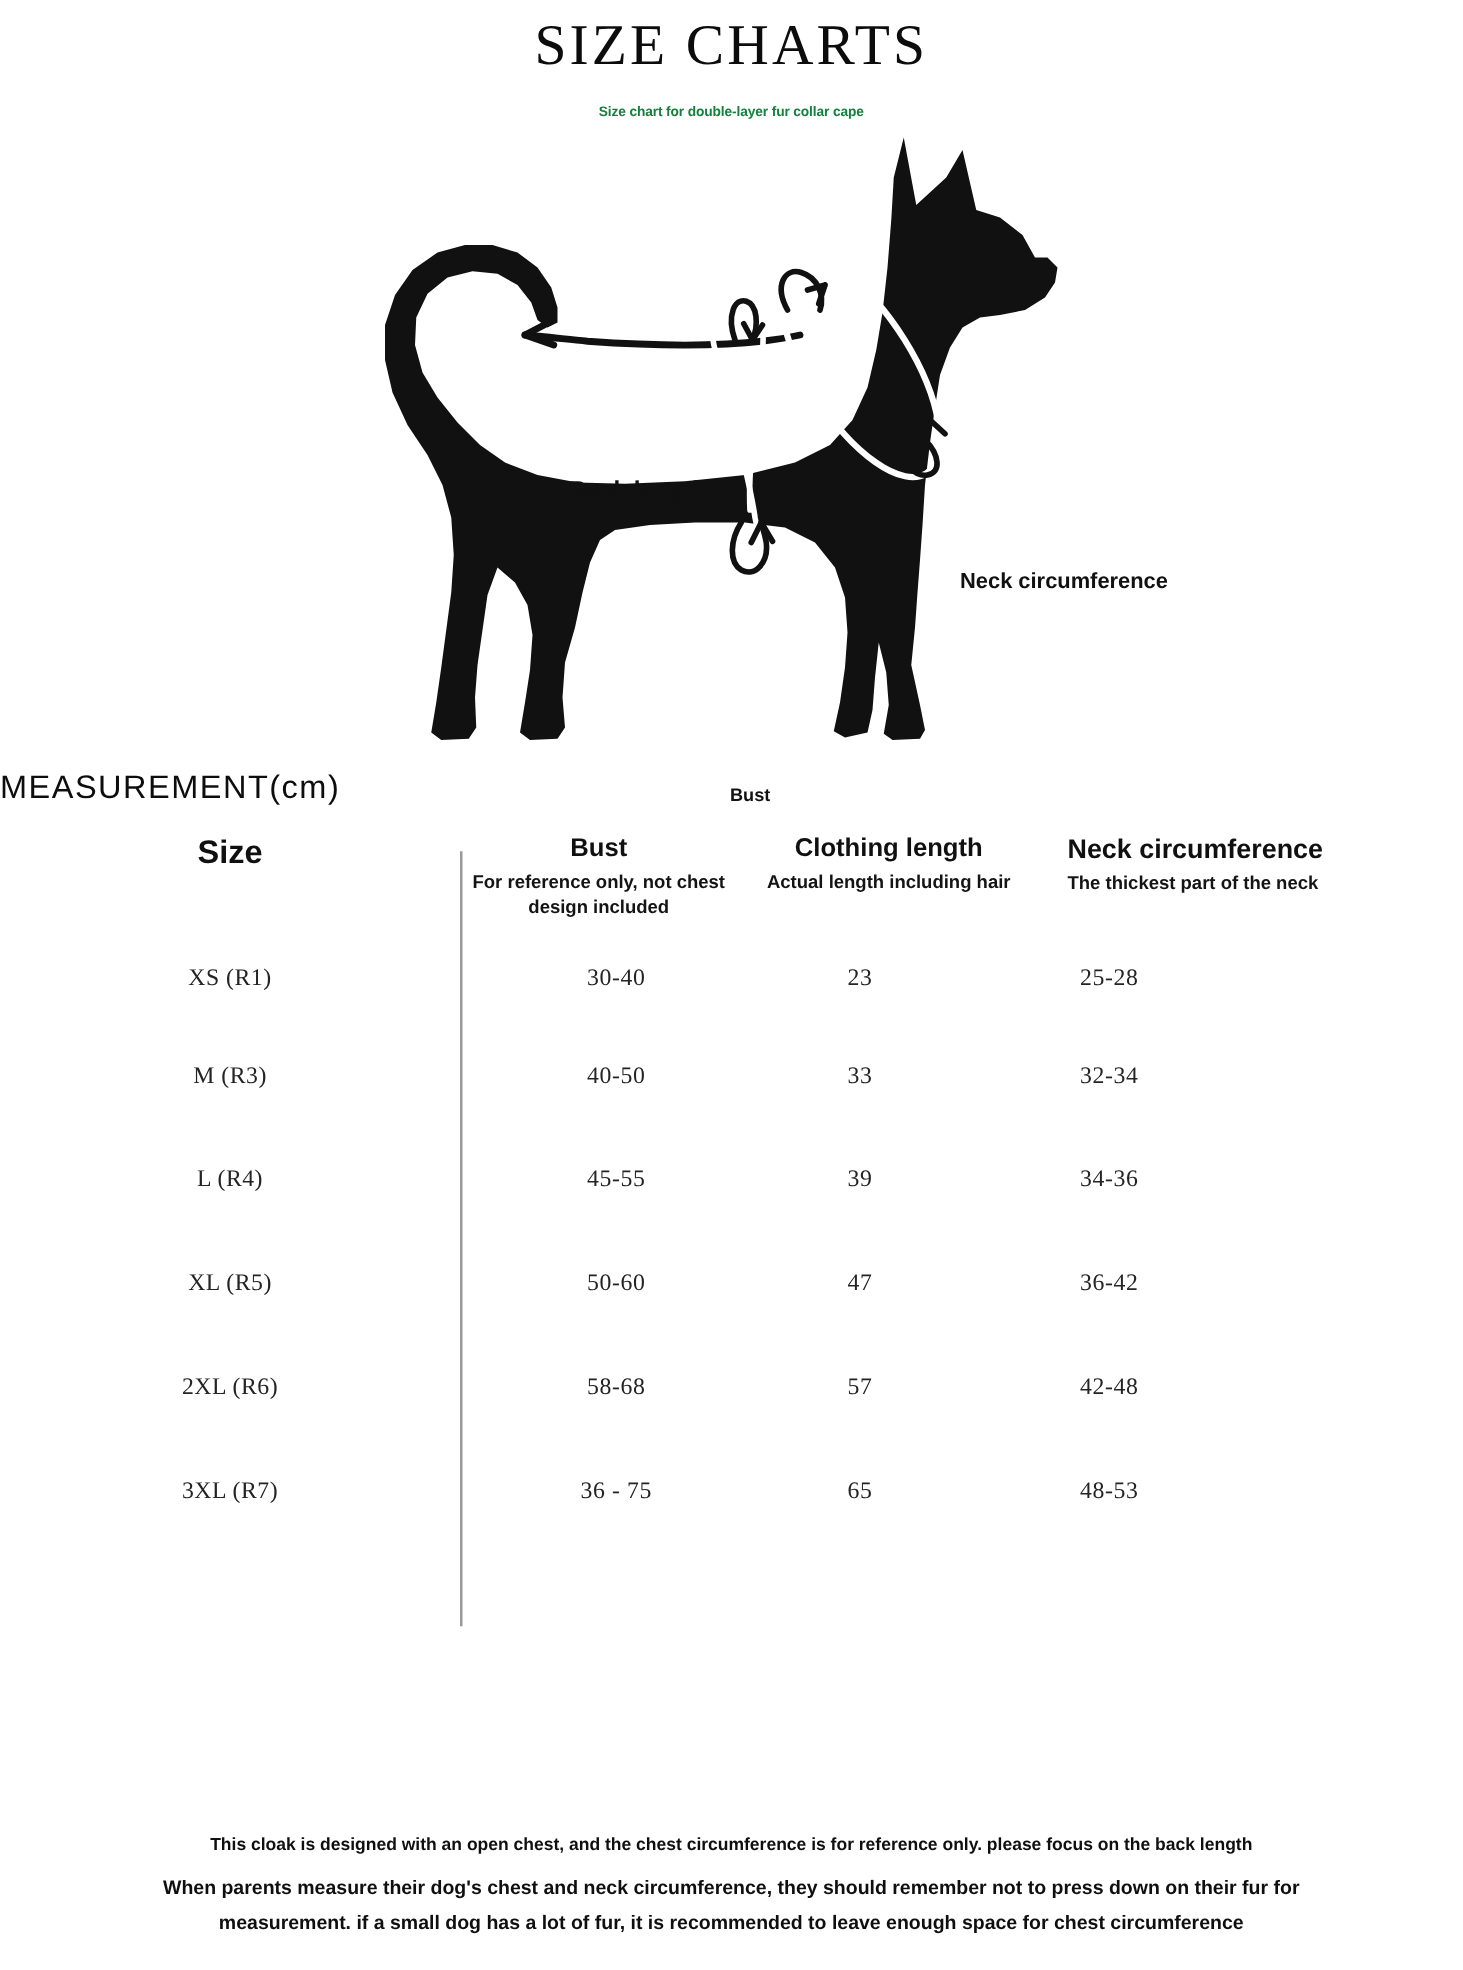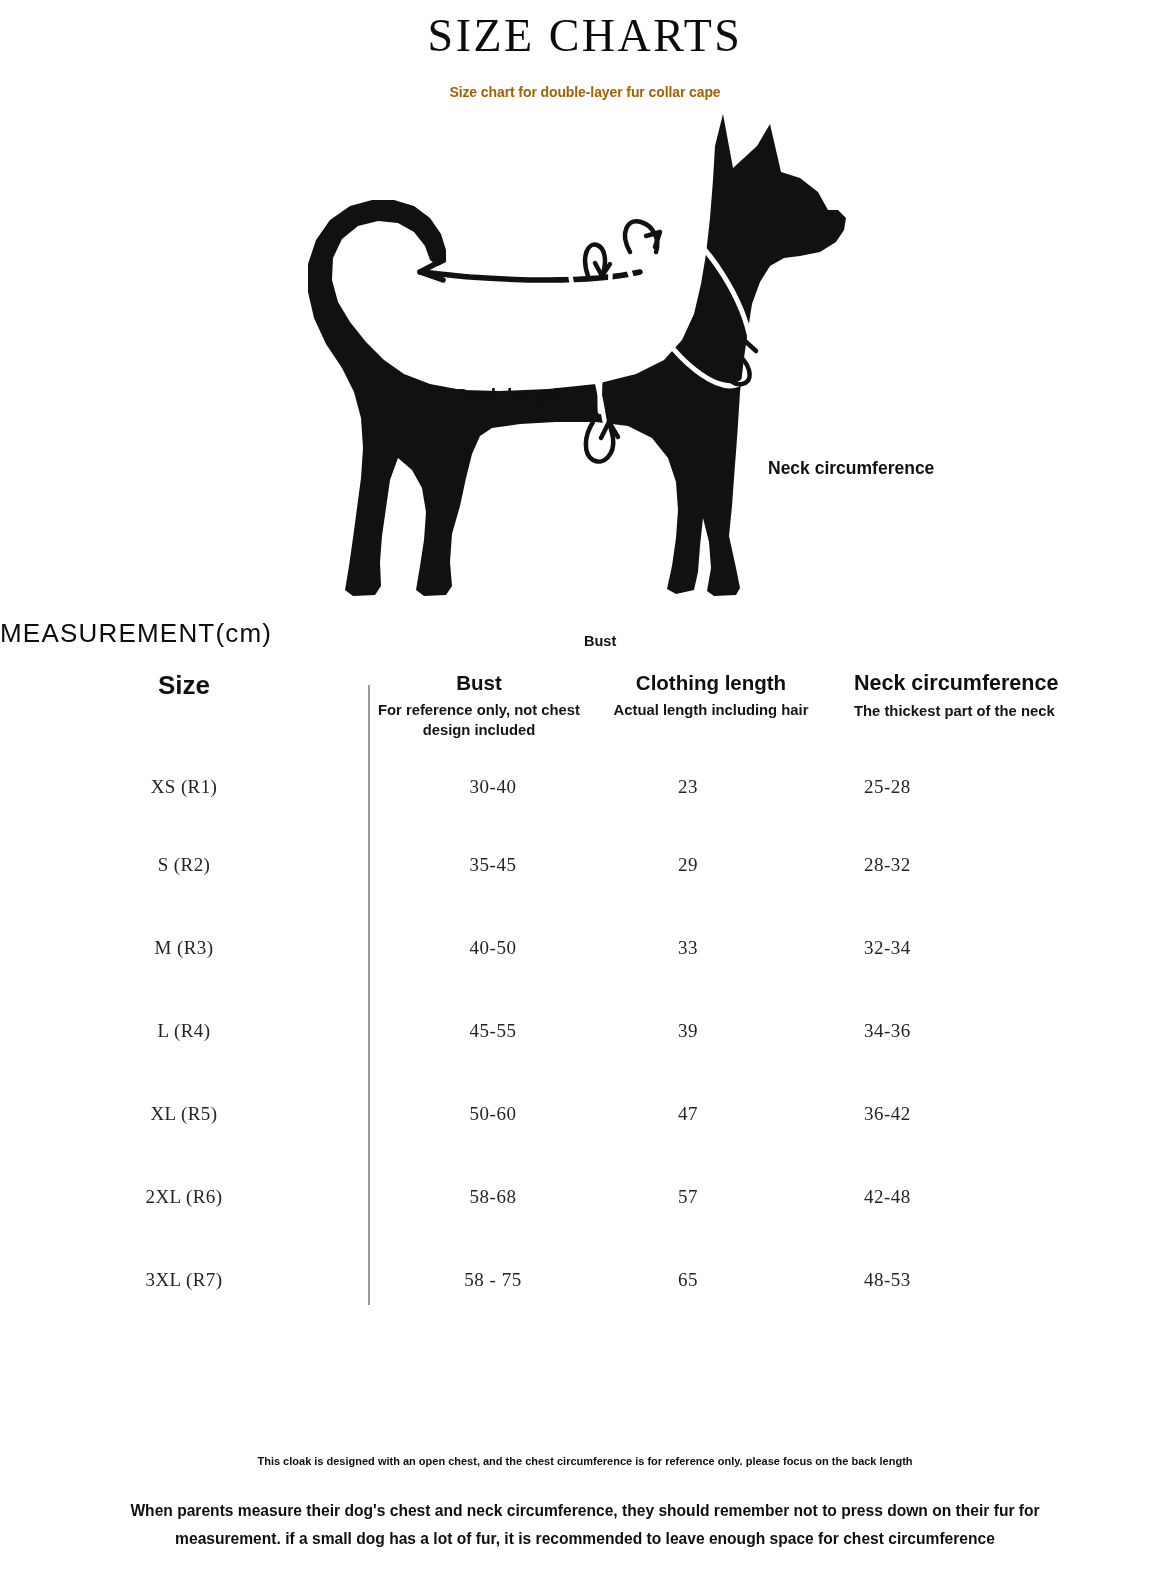--- a/index.html
+++ b/index.html
@@ -22,22 +22,22 @@
     font-size: 46px;
     letter-spacing: 2.5px;
     color: #0c0c0c;
     font-weight: 400;
     line-height: 1.05;
     margin: 0;
   }
   .subtitle {
     font-family: "Liberation Sans", sans-serif;
     font-weight: bold;
-    font-size: 14px;
-    color: #a16207;
+    font-size: 11px;
+    color: #15803d;
     margin-top: 24px;
     letter-spacing: -0.1px;
   }
 
   
   .diagram-wrap {
     position: relative;
     width: 1030px;
     height: 520px;
     margin-top: 6px;
@@ -136,21 +136,21 @@
   
   .footer {
     position: absolute;
     left: 0; right: 0;
     bottom: 24px;
     text-align: center;
     font-family: "Liberation Sans", sans-serif;
     font-weight: bold;
     color: #0f0f0f;
   }
-  .note-1 { font-size: 11px; margin-bottom: 30px; }
+  .note-1 { font-size: 14px; margin-bottom: 14px; }
   .note-2 { font-size: 15.6px; line-height: 1.75; padding: 0 78px; }
 </style>
 </head>
 <body>
 
 <div class="header">
   <div class="main-title">SIZE CHARTS</div>
   <div class="subtitle">Size chart for double-layer fur collar cape</div>
 </div>
 
@@ -369,26 +369,20 @@
       </tr>
     </thead>
     <tbody>
       <tr class="row-first">
         <td class="v-size">XS (R1)</td>
         <td class="v-bust">30-40</td>
         <td class="v-cloth">23</td>
         <td class="v-neck">25-28</td>
       </tr>
       <tr>
-        <td class="v-size">S (R2)</td>
-        <td class="v-bust">35-45</td>
-        <td class="v-cloth">29</td>
-        <td class="v-neck">28-32</td>
-      </tr>
-      <tr>
         <td class="v-size">M (R3)</td>
         <td class="v-bust">40-50</td>
         <td class="v-cloth">33</td>
         <td class="v-neck">32-34</td>
       </tr>
       <tr>
         <td class="v-size">L (R4)</td>
         <td class="v-bust">45-55</td>
         <td class="v-cloth">39</td>
         <td class="v-neck">34-36</td>
@@ -400,21 +394,21 @@
         <td class="v-neck">36-42</td>
       </tr>
       <tr>
         <td class="v-size">2XL (R6)</td>
         <td class="v-bust">58-68</td>
         <td class="v-cloth">57</td>
         <td class="v-neck">42-48</td>
       </tr>
       <tr>
         <td class="v-size">3XL (R7)</td>
-        <td class="v-bust">58 - 75</td>
+        <td class="v-bust">36 - 75</td>
         <td class="v-cloth">65</td>
         <td class="v-neck">48-53</td>
       </tr>
     </tbody>
   </table>
 </div>
 
 <div class="footer">
   <div class="note-1">This cloak is designed with an open chest, and the chest circumference is for reference only. please focus on the back length</div>
   <div class="note-2">

